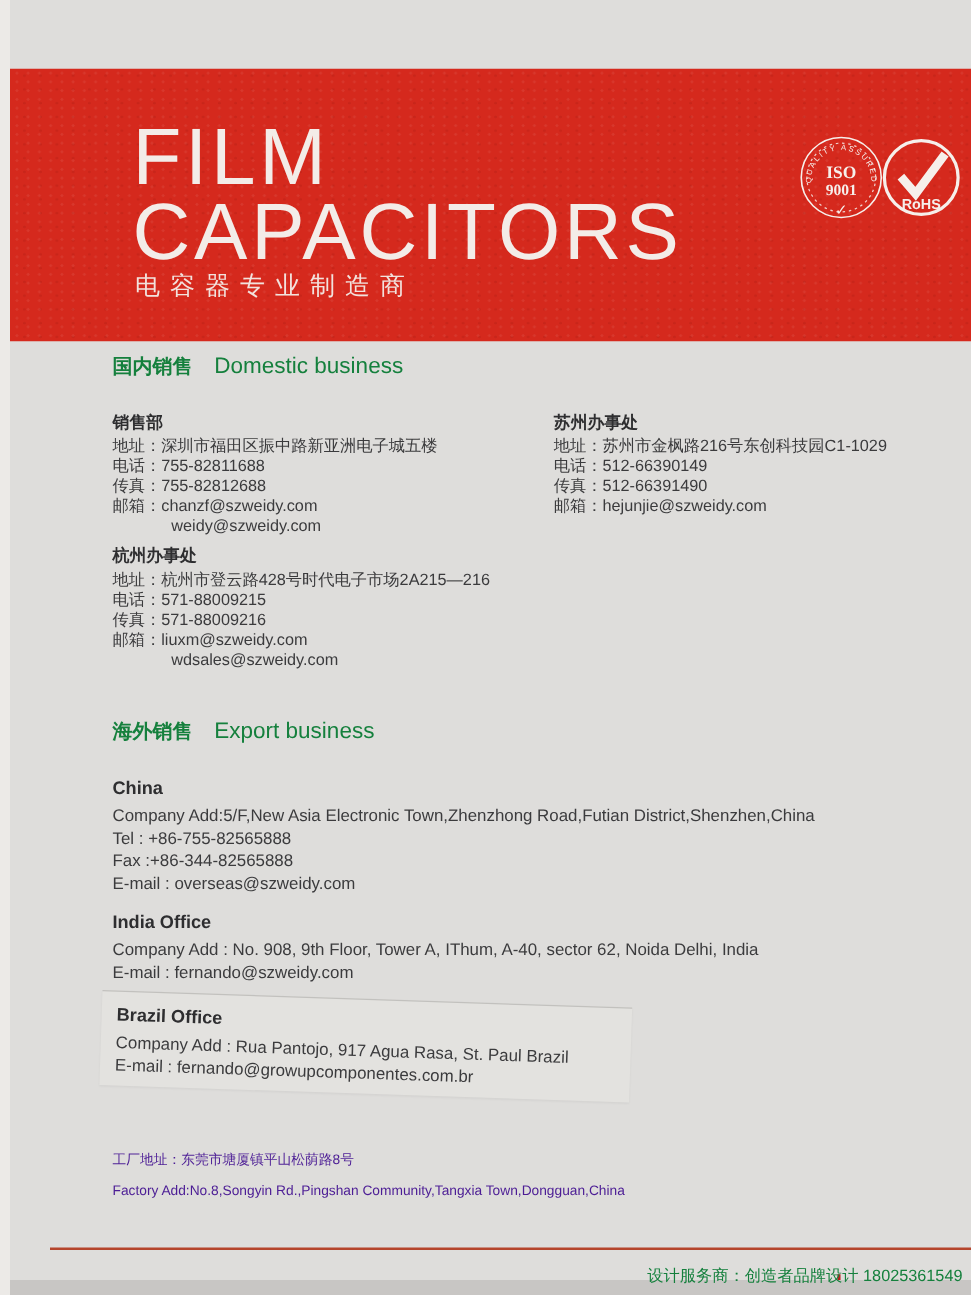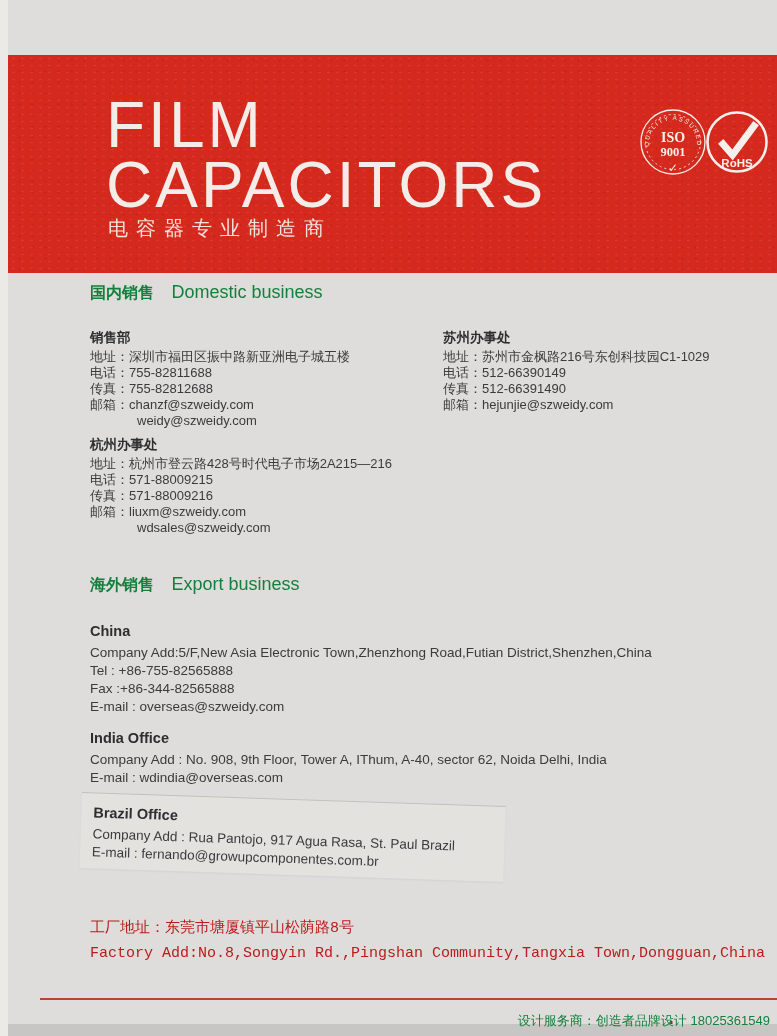--- a/index.html
+++ b/index.html
@@ -36,21 +36,21 @@
   .office .title{font-weight:bold;font-size:13.5px;color:#2e2e30;margin-bottom:3px;}
   .office .cont{padding-left:47px;}
   .office.export{font-size:13.5px;line-height:18px;}
   .office.export .title{font-size:14.5px;margin-bottom:4px;}
 
   
   .sticker{position:absolute;left:82px;top:792px;width:424px;height:76px;
     background:#e3e2df;border-top:1px solid #c2c1be;box-shadow:0 1px 2px rgba(0,0,0,0.05);
     transform:rotate(1.9deg);transform-origin:0 0;padding:10px 0 0 12px;box-sizing:border-box;}
 
-  .factory{position:absolute;left:90px;top:916px;font-size:15px;line-height:25px;color:#b91c1c;font-family:Liberation Mono, monospace;}
+  .factory{position:absolute;left:90px;top:916px;font-size:11px;line-height:25px;color:#4c1d95;}
 
   .divider{position:absolute;left:40px;top:998px;width:737px;height:2px;background:#b5452c;z-index:3;}
   .watermark{position:absolute;right:6px;top:1016px;color:#b91c1c;
     font-family:"DejaVu Sans Mono","Liberation Mono",monospace;font-size:27px;letter-spacing:1px;z-index:4;}
   .designer{position:absolute;right:7px;top:1012px;color:#15803d;font-size:13px;z-index:10;}
 </style>
 </head>
 <body>
 
 <div class="page">
@@ -121,21 +121,21 @@
     <div class="title">China</div>
     <div>Company Add:5/F,New Asia Electronic Town,Zhenzhong Road,Futian  District,Shenzhen,China</div>
     <div>Tel : +86-755-82565888</div>
     <div>Fax :+86-344-82565888</div>
     <div>E-mail : overseas@szweidy.com</div>
   </div>
 
   <div class="office export" style="left:90px;top:729px;">
     <div class="title">India Office</div>
     <div>Company Add : No. 908, 9th Floor, Tower A, IThum, A-40, sector 62, Noida Delhi, India</div>
-    <div>E-mail : wdindia@overseas.com</div>
+    <div>E-mail : fernando@szweidy.com</div>
   </div>
 
   <div class="sticker">
     <div class="office export" style="position:static;">
       <div class="title">Brazil Office</div>
       <div>Company Add : Rua Pantojo, 917 Agua Rasa, St. Paul Brazil</div>
       <div>E-mail : fernando@growupcomponentes.com.br</div>
     </div>
   </div>
 

